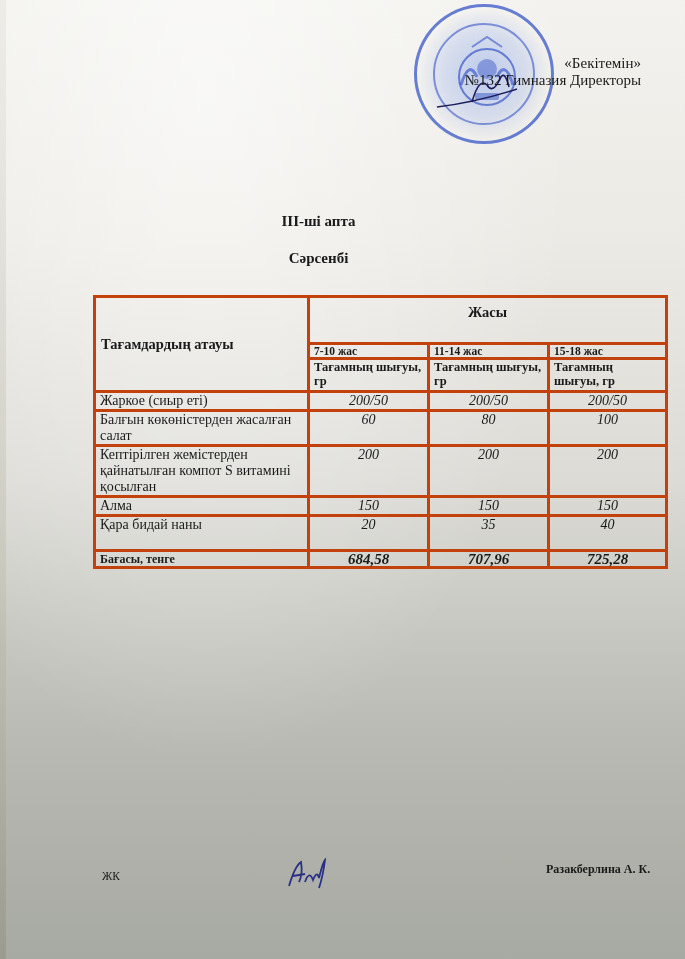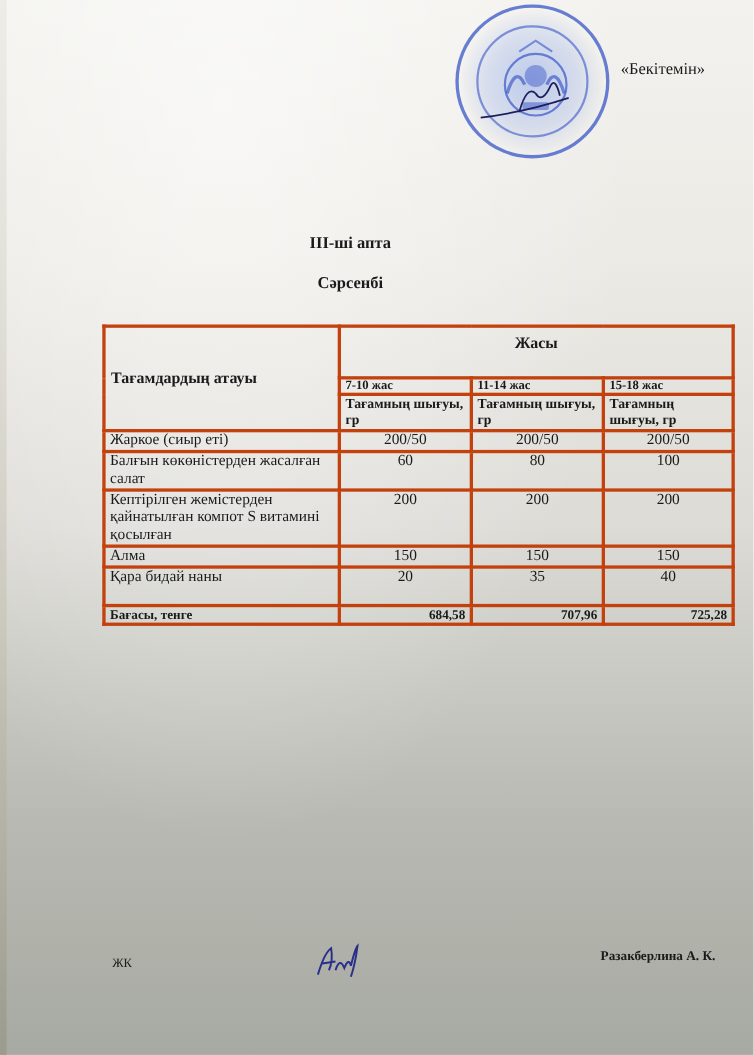--- a/index.html
+++ b/index.html
@@ -49,24 +49,24 @@
     border-collapse: collapse; table-layout: fixed;
     font-size: 14px; line-height: 16px;
   }
   table.menu td, table.menu th {
     border: 3px solid #c2410c; padding: 0 4px; vertical-align: top;
   }
   .h-name { font-weight: bold; font-size: 14.5px; vertical-align: middle !important; text-align: left; padding-left: 5px !important; }
   .h-age { font-weight: bold; font-size: 14.5px; text-align: center; height: 38px; padding-top: 6px !important; }
   .h-sub { font-weight: bold; font-size: 11.5px; text-align: left; height: 12px; line-height: 12px; }
   .h-unit { font-weight: bold; font-size: 12.5px; text-align: left; line-height: 14px; height: 30px; }
-  .val { text-align: center; }
+  .val { text-align: center; font-style: italic; }
   .name { text-align: left; }
   .total td { font-weight: bold; font-size: 12px; height: 14px; line-height: 14px; }
-  .total .val { font-size: 12px; text-align: right; }
+  .total .val { font-size: 15px; }
 
   .footer-left { position: absolute; left: 102px; top: 870px; font-size: 11.5px; text-align: center; }
   .footer-sign { position: absolute; left: 285px; top: 856px; }
   .footer-right { position: absolute; left: 546px; top: 862px; font-size: 12px; font-weight: bold; white-space: nowrap; }
 </style>
 </head>
 <body>
 
 <div class="paper-edge"></div>
 <div class="vignette"></div>
@@ -79,20 +79,21 @@
     <path d="M44 78 Q52 52 60 70 M96 78 Q88 52 80 70" stroke="rgba(55,85,200,0.65)" stroke-width="3" fill="none"></path>
     <path d="M55 40 L70 30 L85 40" stroke="rgba(55,85,200,0.6)" stroke-width="2" fill="none"></path>
     <rect x="58" y="86" width="24" height="7" rx="2" fill="rgba(55,85,200,0.5)"></rect>
     <path d="M20 100 Q60 95 100 82" stroke="#1d1f5c" stroke-width="1.6" fill="none"></path>
     <path d="M55 95 Q62 70 70 78 Q76 88 84 70 Q88 64 92 80" stroke="#1d1f5c" stroke-width="1.6" fill="none"></path>
   </svg>
 </div>
 
 <div class="approve">
   <div>«Бекітемін»</div>
+  <div>№132 Гимназия Директоры</div>
 </div>
 
 <div class="title t1">III-ші апта</div>
 <div class="title t2">Сәрсенбі</div>
 
 <table class="menu">
   <colgroup>
     <col style="width:214px">
       <col style="width:120px">
       <col style="width:120px">

